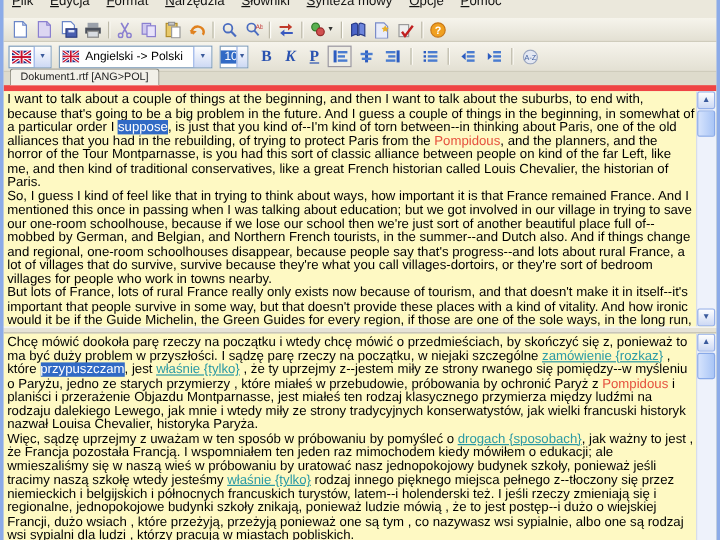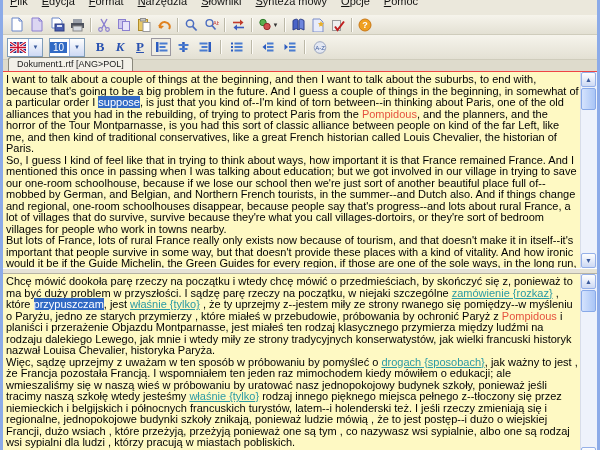--- a/index.html
+++ b/index.html
@@ -27,21 +27,21 @@
     font-size:6px;color:#3a5a9c;}
   .flagimg{margin:0 2px;flex:0 0 auto;display:flex;}
   
   .fbtn{width:18px;height:18px;display:flex;align-items:center;justify-content:center;
     font-family:"Liberation Serif",serif;font-size:13px;font-weight:bold;color:#2a52b0;flex:0 0 auto;}
   .fbtn.italic{font-style:italic;}
   .fbtn.underl{text-decoration:underline;}
   .abtn{width:20px;height:18px;display:flex;align-items:center;justify-content:center;flex:0 0 auto;}
   .abtn.pressed{border:1px solid #9a97a0;background:#efede4;box-sizing:border-box;}
   
-  .tabbar{height:11px;background:#dedbcc;border-bottom:1px solid #ef4444;padding-left:5px;position:relative;}
+  .tabbar{height:11px;background:#dedbcc;border-bottom:5px solid #ef4444;padding-left:5px;position:relative;}
   .tab{position:absolute;bottom:0;left:5px;background:#f2f0e8;border:1px solid #8a887c;border-bottom:none;
     border-radius:3px 3px 0 0;font-size:9px;padding:0 8px;height:13px;line-height:13px;color:#222;}
   
   .panel{position:relative;background:#fef9c3;overflow:hidden;}
   .panel.src{height:196px;}
   .panel.tgt{height:188px;}
   .textarea{position:absolute;top:0;left:0;right:16px;bottom:0;padding:2px 2px 0 3px;
     font-size:11px;line-height:11.5px;color:#000;overflow:hidden;text-align:left;}
   .para{margin:0;}
   .seg-n{color:#000;}
@@ -196,21 +196,36 @@
             <path d="M0 0L16 11M16 0L0 11" stroke="#fff" stroke-width="3"></path>
             <path d="M0 0L16 11M16 0L0 11" stroke="#c8102e" stroke-width="1.2"></path>
             <rect x="6.4" width="3.2" height="11" fill="#fff"></rect>
             <rect y="4" width="16" height="3" fill="#fff"></rect>
             <rect x="7.2" width="1.6" height="11" fill="#c8102e"></rect>
             <rect y="4.7" width="16" height="1.6" fill="#c8102e"></rect>
           </svg>
       </span>
       <span class="caret">▼</span>
     </span>
-    <span class="combo" style="width:36px">
+    <span class="combo" style="width:128px">
+      <span class="flagimg">
+        <svg width="14" height="10">
+            <rect width="14" height="10" fill="#26348c"></rect>
+            <path d="M0 0L14 10M14 0L0 10" stroke="#fff" stroke-width="2.6"></path>
+            <path d="M0 0L14 10M14 0L0 10" stroke="#c8102e" stroke-width="1"></path>
+            <rect x="5.6" width="2.8" height="10" fill="#fff"></rect>
+            <rect y="3.6" width="14" height="2.8" fill="#fff"></rect>
+            <rect x="6.3" width="1.4" height="10" fill="#c8102e"></rect>
+            <rect y="4.3" width="14" height="1.4" fill="#c8102e"></rect>
+          </svg>
+      </span>
+      <span class="val">Angielski -&gt; Polski</span>
+      <span class="caret">▼</span>
+    </span>
+    <span class="combo" style="width:24px">
       <span class="val selected">10</span>
       <span class="caret">▼</span>
     </span>
     <span class="fbtn">B</span>
     <span class="fbtn italic">K</span>
     <span class="fbtn underl">P</span>
     <span class="abtn pressed">
       <svg width="13" height="12">
           <rect x="1" y="1" width="2.5" height="10" fill="#2c5cc0"></rect>
           <rect x="4.5" y="1.5" width="8" height="2" fill="#4a7cd0"></rect>

